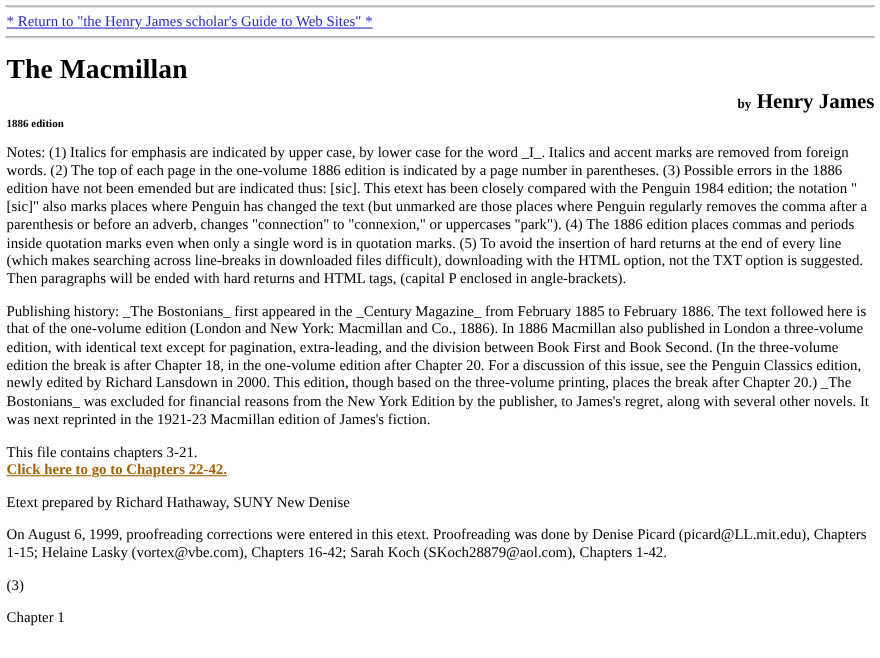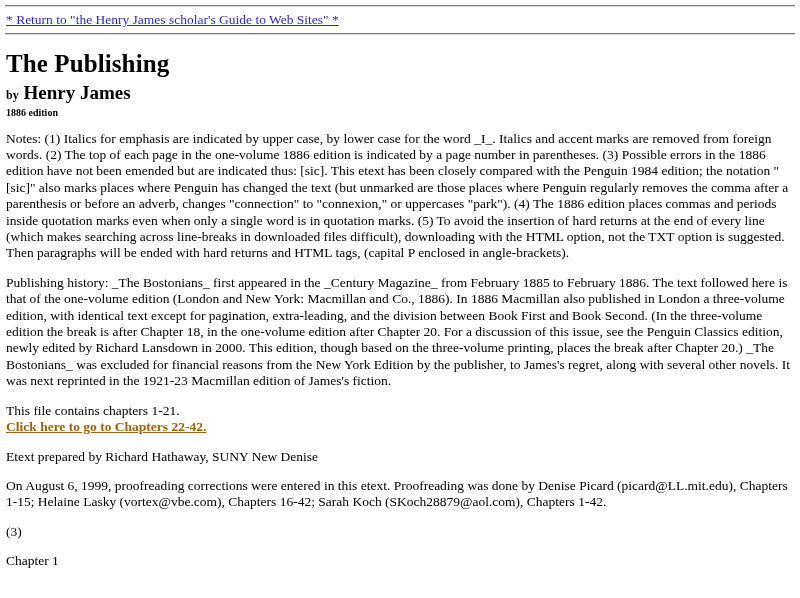--- a/index.html
+++ b/index.html
@@ -46,20 +46,21 @@
     font-weight: bold;
     margin: 16px 0 0 1px;
     line-height: 1.05;
     letter-spacing: 0.1px;
   }
   .byline {
     font-size: 19px;
     font-weight: bold;
     margin: 5px 0 0 1px;
     line-height: 1.05;
+    text-align: right;
   }
   .byline .by-word {
     font-size: 12px;
     font-weight: bold;
   }
   .edition {
     font-size: 10px;
     font-weight: bold;
     margin: 4px 0 0 1px;
     line-height: 1.1;
@@ -80,35 +81,35 @@
 <div class="page">
 
   <hr class="rule">
 
   <div class="toplink-row">
     <a href="#" class="doclink nav-link">* Return to "the Henry James scholar's Guide to Web Sites" *</a>
   </div>
 
   <hr class="rule">
 
-  <h1 class="book-title">The Publishing</h1>
+  <h1 class="book-title">The Macmillan</h1>
 
   <div class="byline">
     <span class="by-word">by</span>
     <span>Henry James</span>
   </div>
 
   <div class="edition">1886 edition</div>
 
   <p class="body-para">Notes: (1) Italics for emphasis are indicated by upper case, by lower case for the word _I_. Italics and accent marks are removed from foreign words. (2) The top of each page in the one-volume 1886 edition is indicated by a page number in parentheses. (3) Possible errors in the 1886 edition have not been emended but are indicated thus: [sic]. This etext has been closely compared with the Penguin 1984 edition; the notation "[sic]" also marks places where Penguin has changed the text (but unmarked are those places where Penguin regularly removes the comma after a parenthesis or before an adverb, changes "connection" to "connexion," or uppercases "park"). (4) The 1886 edition places commas and periods inside quotation marks even when only a single word is in quotation marks. (5) To avoid the insertion of hard returns at the end of every line (which makes searching across line-breaks in downloaded files difficult), downloading with the HTML option, not the TXT option is suggested. Then paragraphs will be ended with hard returns and HTML tags, (capital P enclosed in angle-brackets).</p>
 
   <p class="body-para">Publishing history: _The Bostonians_ first appeared in the _Century Magazine_ from February 1885 to February 1886. The text followed here is that of the one-volume edition (London and New York: Macmillan and Co., 1886). In 1886 Macmillan also published in London a three-volume edition, with identical text except for pagination, extra-leading, and the division between Book First and Book Second. (In the three-volume edition the break is after Chapter 18, in the one-volume edition after Chapter 20. For a discussion of this issue, see the Penguin Classics edition, newly edited by Richard Lansdown in 2000. This edition, though based on the three-volume printing, places the break after Chapter 20.) _The Bostonians_ was excluded for financial reasons from the New York Edition by the publisher, to James's regret, along with several other novels. It was next reprinted in the 1921-23 Macmillan edition of James's fiction.</p>
 
   <p class="body-para">
-    <span>This file contains chapters 1-21.</span><br>
+    <span>This file contains chapters 3-21.</span><br>
     <a href="#" class="chapters-link">Click here to go to Chapters 22-42.</a>
   </p>
 
   <p class="body-para">Etext prepared by Richard Hathaway, SUNY New Denise</p>
 
   <p class="body-para">On August 6, 1999, proofreading corrections were entered in this etext. Proofreading was done by Denise Picard (picard@LL.mit.edu), Chapters 1-15; Helaine Lasky (vortex@vbe.com), Chapters 16-42; Sarah Koch (SKoch28879@aol.com), Chapters 1-42.</p>
 
 
   <p class="body-para">(3)</p>
 

